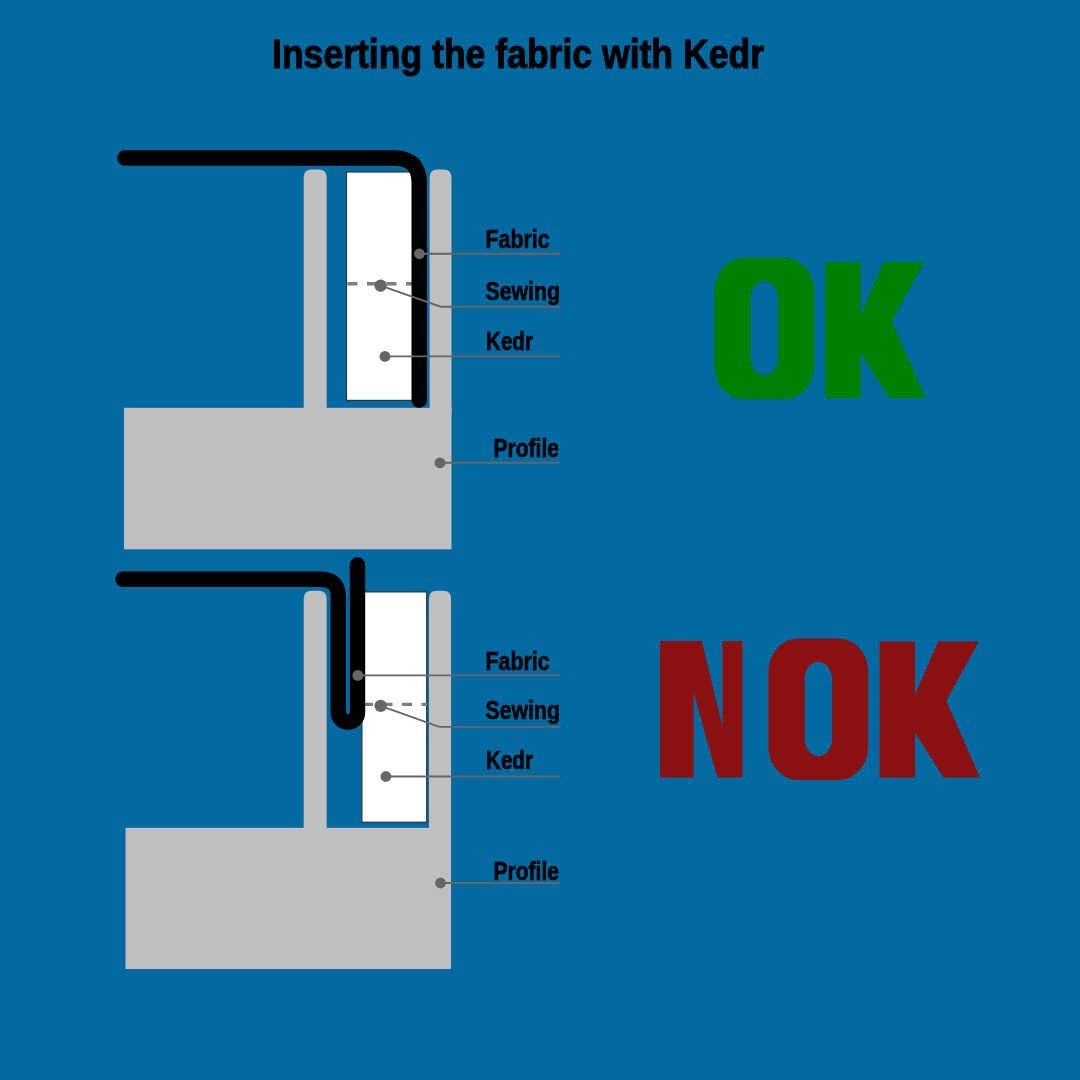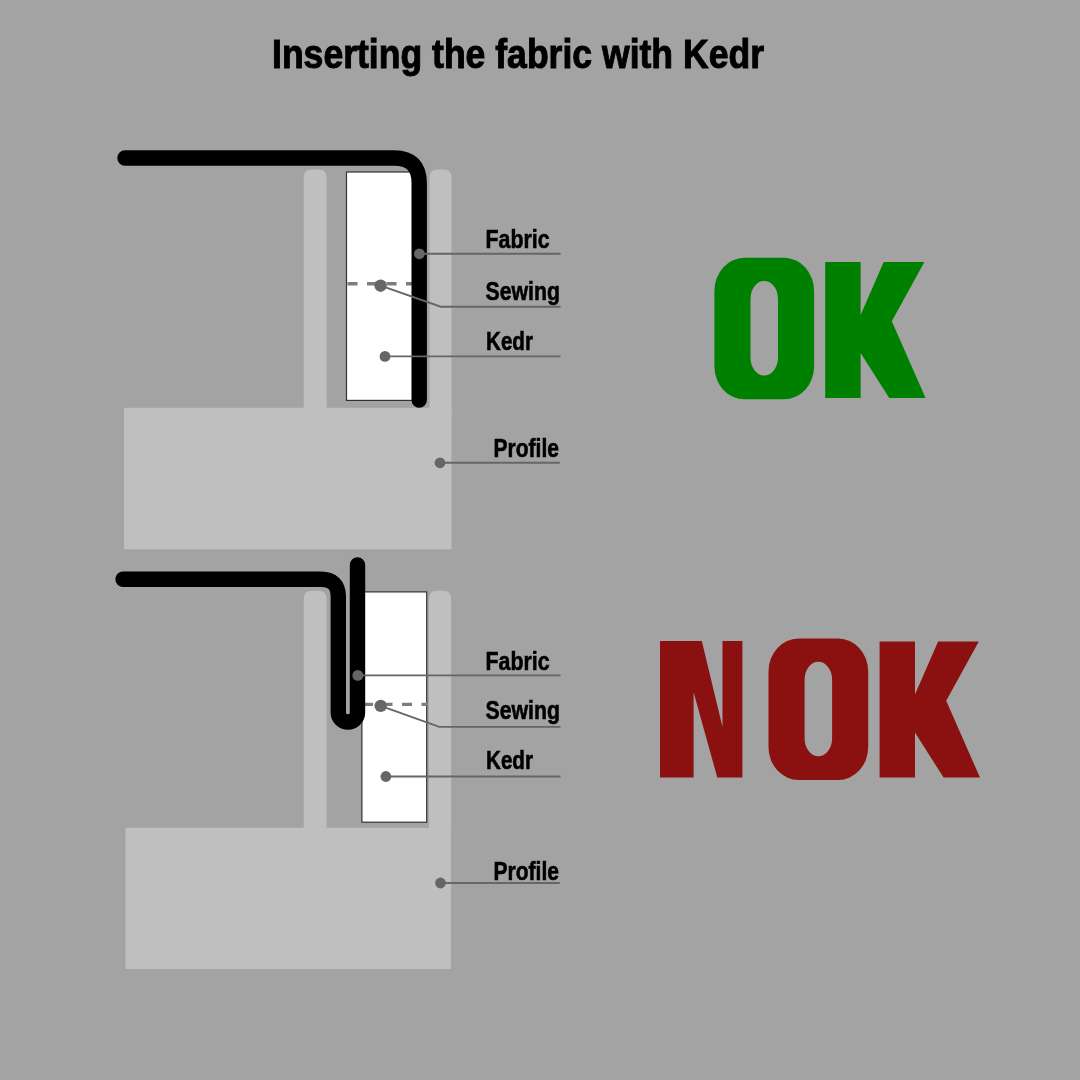--- a/index.html
+++ b/index.html
@@ -1,16 +1,16 @@
 <!DOCTYPE html>
 <html><head>
 <meta charset="utf-8">
 <style>
   html,body{margin:0;padding:0;background:#ffffff;}
-  .page{position:relative;width:1080px;height:1080px;background:#a3a3a3;overflow:hidden;}
+  .page{position:relative;width:1080px;height:1080px;background:#0369a1;overflow:hidden;}
   svg{position:absolute;left:0;top:0;}
   svg{will-change:transform;}
   text{font-family:"Liberation Sans", sans-serif;font-weight:bold;fill:#000;stroke:#000;stroke-width:0.6px;}
 </style>
 </head>
 <body>
 <div class="page">
 <svg width="1080" height="1080" viewBox="0 0 1080 1080">
   <defs>
     <path id="glyphO" d="M30,0 H69.7 A30,33 0 0 1 99.7,33 V108.5 A30,33 0 0 1 69.7,141.5 H30 A30,33 0 0 1 0,108.5 V33 A30,33 0 0 1 30,0 Z

